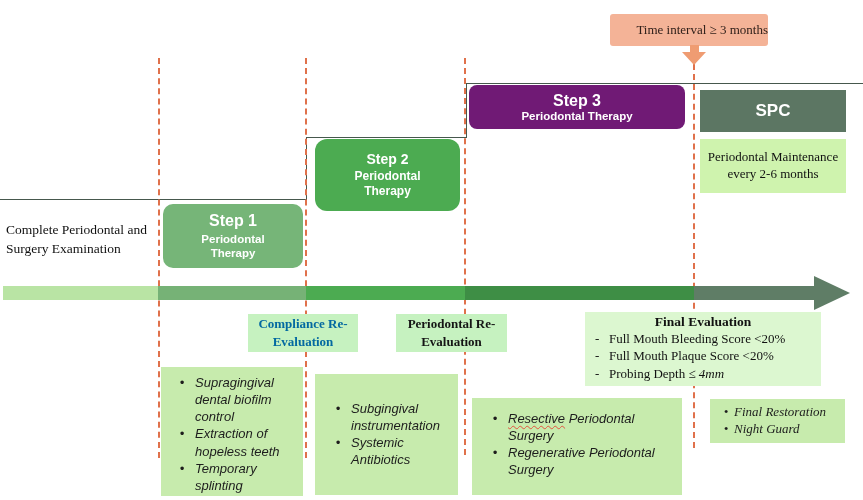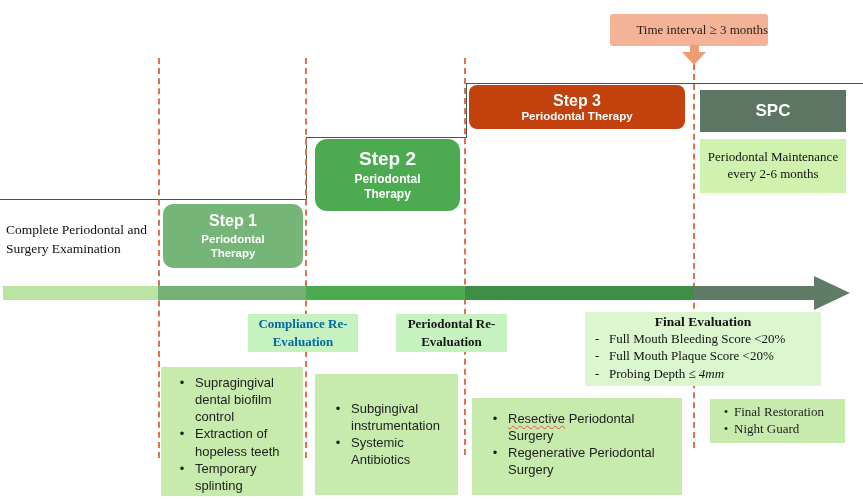--- a/index.html
+++ b/index.html
@@ -12,21 +12,21 @@
   .dash{width:0;border-left:2px dashed #e0714b;}
   
   .step{color:#fff;text-align:center;display:flex;flex-direction:column;justify-content:center;
         box-sizing:border-box;}
   .step .t{font-weight:bold;}
   .step .s{font-weight:600;}
   
   .panel{box-sizing:border-box;}
   .serif{font-family:"Liberation Serif",serif;}
   
-  .blist{list-style:none;margin:0;padding:0;}
+  .blist{list-style:none;margin:0;padding:0;font-style:italic;}
   .blist li{display:grid;grid-template-columns:26px 1fr;line-height:1.32;color:#1d1d1d;}
   .blist li::before{content:"•";text-align:center;}
   .blist.tight li{grid-template-columns:16px 1fr;}
   .dlist{list-style:none;margin:0;padding:0;}
   .dlist li{display:grid;grid-template-columns:16px 1fr;line-height:1.34;color:#111;}
   .dlist li::before{content:"-";text-align:left;padding-left:2px;}
   .misspell{text-decoration:underline;text-decoration-style:wavy;text-decoration-color:#e4533f;
             text-decoration-thickness:1px;text-underline-offset:2px;}
   .center{display:flex;align-items:center;justify-content:flex-end;text-align:center;}
 </style>
@@ -55,25 +55,25 @@
               border-right:12px solid transparent;border-top:13px solid #ef9c72;"></div>
 
   <div class="abs serif" style="left:6px;top:221px;width:155px;font-size:13.5px;color:#111;line-height:1.4;">Complete Periodontal and Surgery Examination</div>
 
   <div class="abs step" style="left:163px;top:204px;width:140px;height:64px;background:#76b578;border-radius:10px;">
     <div class="t" style="font-size:16px;">Step 1</div>
     <div class="s" style="font-size:11.5px;line-height:1.25;width:90px;margin:2px auto 0;">Periodontal Therapy</div>
   </div>
 
   <div class="abs step" style="left:315px;top:139px;width:145px;height:72px;background:#4cab51;border-radius:12px;">
-    <div class="t" style="font-size:19px;">Step 2</div>
+    <div class="t" style="font-size:14px;">Step 2</div>
     <div class="s" style="font-size:12px;line-height:1.25;width:95px;margin:2px auto 0;">Periodontal Therapy</div>
   </div>
 
-  <div class="abs step" style="left:469px;top:85px;width:216px;height:44px;background:#c2410c;border-radius:8px;">
+  <div class="abs step" style="left:469px;top:85px;width:216px;height:44px;background:#701a75;border-radius:8px;">
     <div class="t" style="font-size:16px;">Step 3</div>
     <div class="s" style="font-size:11.5px;line-height:1.1;">Periodontal Therapy</div>
   </div>
 
   <div class="abs step" style="left:700px;top:90px;width:146px;height:42px;background:#5c7663;border-radius:0;">
     <div class="t" style="font-size:17px;">SPC</div>
   </div>
 
   <div class="abs serif center panel" style="left:700px;top:139px;width:146px;height:54px;background:#cff3ae;font-size:13px;
               color:#111;line-height:1.3;padding:0 6px;">

